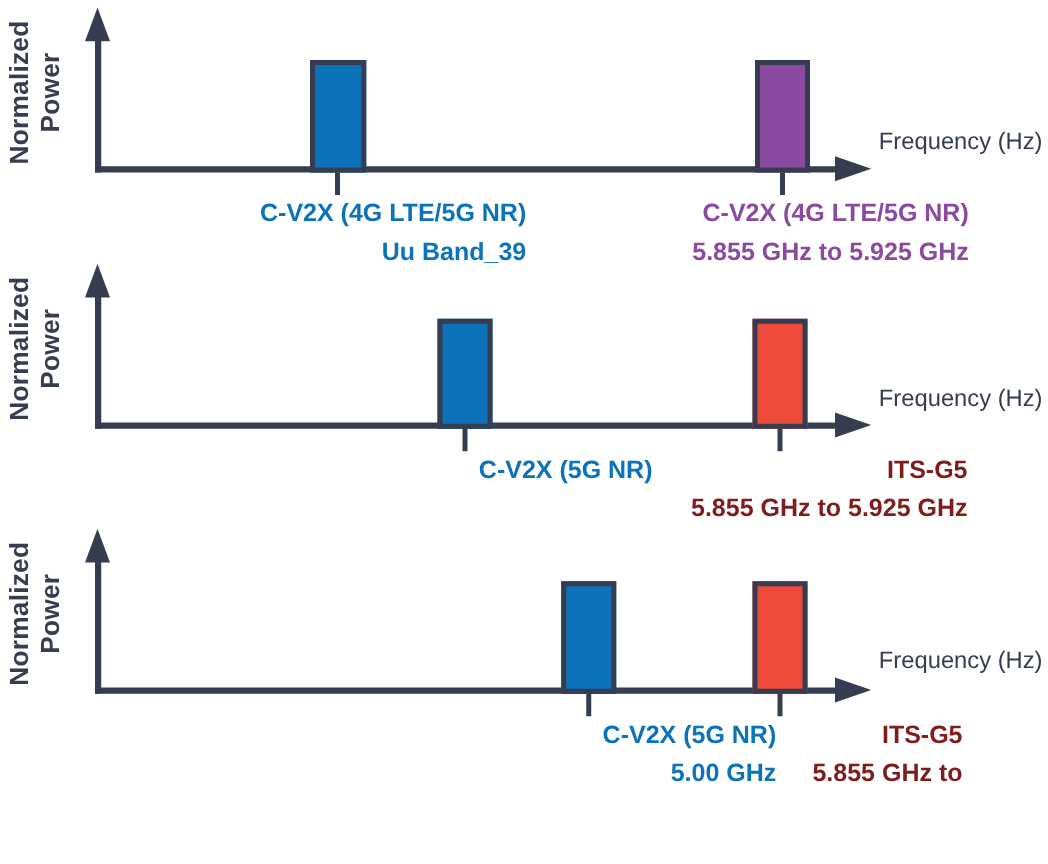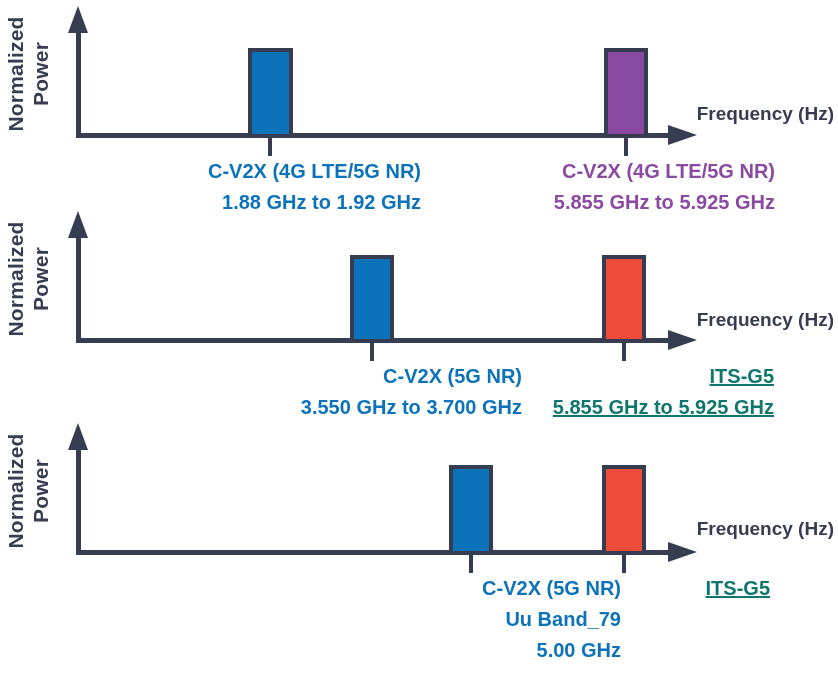--- a/index.html
+++ b/index.html
@@ -44,35 +44,35 @@
   }
   .bar.blue   { background: #0C73BA; }
   .bar.purple { background: #8B4AA1; }
   .bar.red    { background: #EF4B3A; }
   .tick { position: absolute; width: 4px; height: 18px; background: #373D50; }
   .freq-label {
     position: absolute;
     width: 196px;
     text-align: right;
     font-size: 19px;
-    font-weight: bold;
+    font-weight: normal;
     color: #373D50;
     line-height: 24px;
   }
   .band-label {
     position: absolute;
     width: 300px;
     text-align: right;
     font-size: 20px;
     font-weight: bold;
     line-height: 31px;
   }
   .band-label.blue   { color: #0C73BA; }
   .band-label.purple { color: #8B4AA1; }
-  .band-label.red    { color: #0f766e; text-decoration: underline; }
+  .band-label.red    { color: #7f1d1d; }
 </style>
 </head>
 <body>
 
 <div id="figure">
 
   <div>
     <div class="ylabel" style="left:-51px; top:48px;">
       <div>Normalized</div>
       <div>Power</div>
@@ -83,21 +83,21 @@
     <div class="arrow-right" style="left:668px; top:125px;"></div>
     <div class="freq-label" style="left:638px; top:102px;">Frequency (Hz)</div>
 
     <div class="bar blue" style="left:248px; top:48px; width:45px; height:90px;"></div>
     <div class="tick" style="left:268px; top:138px;"></div>
     <div class="bar purple" style="left:604px; top:48px; width:44px; height:90px;"></div>
     <div class="tick" style="left:624px; top:138px;"></div>
 
     <div class="band-label blue" style="left:121px; top:156px;">
       <div>C-V2X (4G LTE/5G NR)</div>
-      <div>1.88 GHz to 1.92 GHz</div>
+      <div>Uu Band_39</div>
     </div>
     <div class="band-label purple" style="left:475px; top:156px;">
       <div>C-V2X (4G LTE/5G NR)</div>
       <div>5.855 GHz to 5.925 GHz</div>
     </div>
   </div>
 
   <div>
     <div class="ylabel" style="left:-51px; top:253px;">
       <div>Normalized</div>
@@ -109,21 +109,20 @@
     <div class="arrow-right" style="left:668px; top:330px;"></div>
     <div class="freq-label" style="left:638px; top:308px;">Frequency (Hz)</div>
 
     <div class="bar blue" style="left:350px; top:255px; width:44px; height:88px;"></div>
     <div class="tick" style="left:370px; top:343px;"></div>
     <div class="bar red" style="left:602px; top:255px; width:44px; height:88px;"></div>
     <div class="tick" style="left:622px; top:343px;"></div>
 
     <div class="band-label blue" style="left:222px; top:361px;">
       <div>C-V2X (5G NR)</div>
-      <div>3.550 GHz to 3.700 GHz</div>
     </div>
     <div class="band-label red" style="left:474px; top:361px;">
       <div>ITS-G5</div>
       <div>5.855 GHz to 5.925 GHz</div>
     </div>
   </div>
 
   <div>
     <div class="ylabel" style="left:-51px; top:465px;">
       <div>Normalized</div>
@@ -135,21 +134,21 @@
     <div class="arrow-right" style="left:668px; top:542px;"></div>
     <div class="freq-label" style="left:638px; top:517px;">Frequency (Hz)</div>
 
     <div class="bar blue" style="left:449px; top:465px; width:44px; height:90px;"></div>
     <div class="tick" style="left:469px; top:555px;"></div>
     <div class="bar red" style="left:602px; top:465px; width:44px; height:90px;"></div>
     <div class="tick" style="left:622px; top:555px;"></div>
 
     <div class="band-label blue" style="left:321px; top:573px;">
       <div>C-V2X (5G NR)</div>
-      <div>Uu Band_79</div>
       <div>5.00 GHz</div>
     </div>
     <div class="band-label red" style="left:470px; top:573px;">
       <div>ITS-G5</div>
+      <div>5.855 GHz to</div>
     </div>
   </div>
 
 </div>
 
 </body></html>

